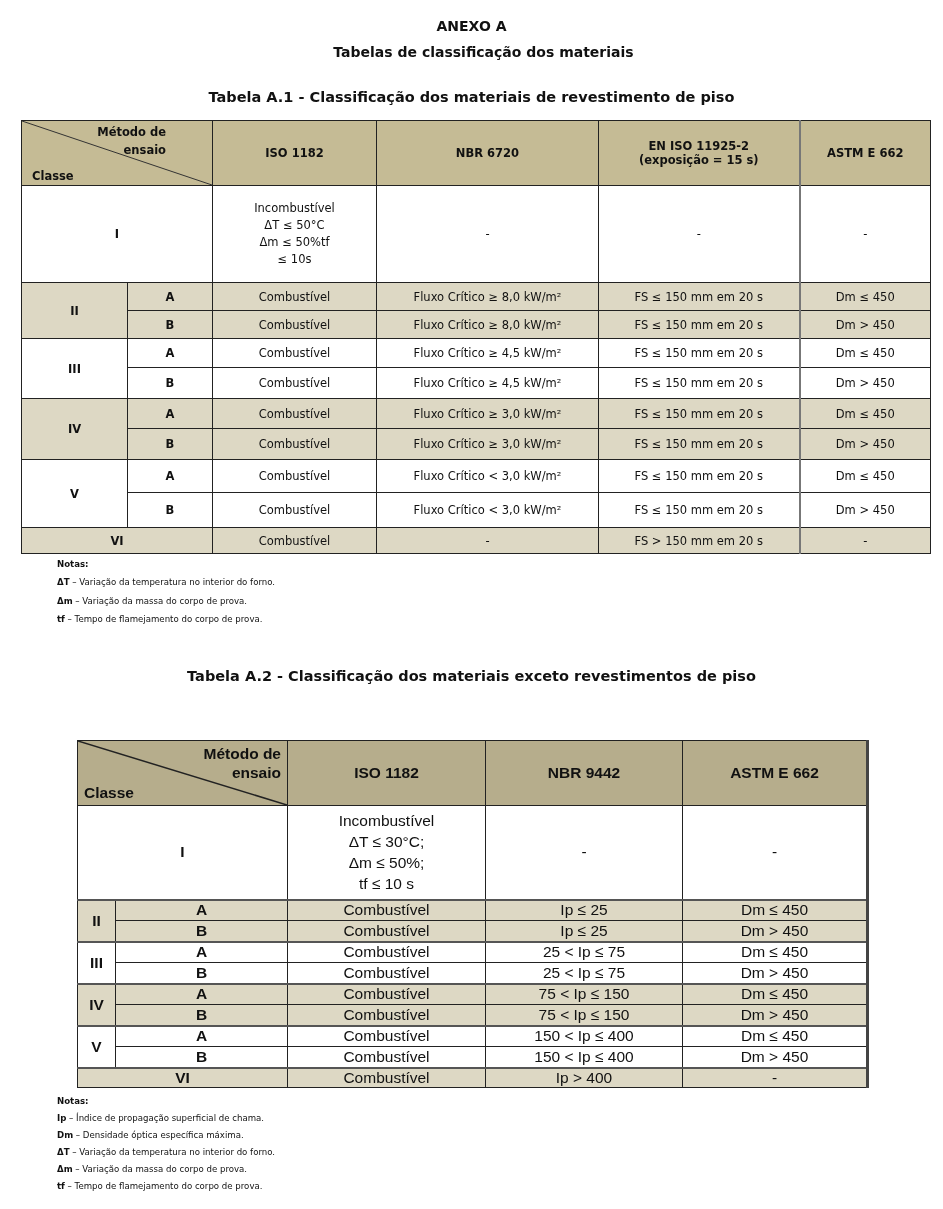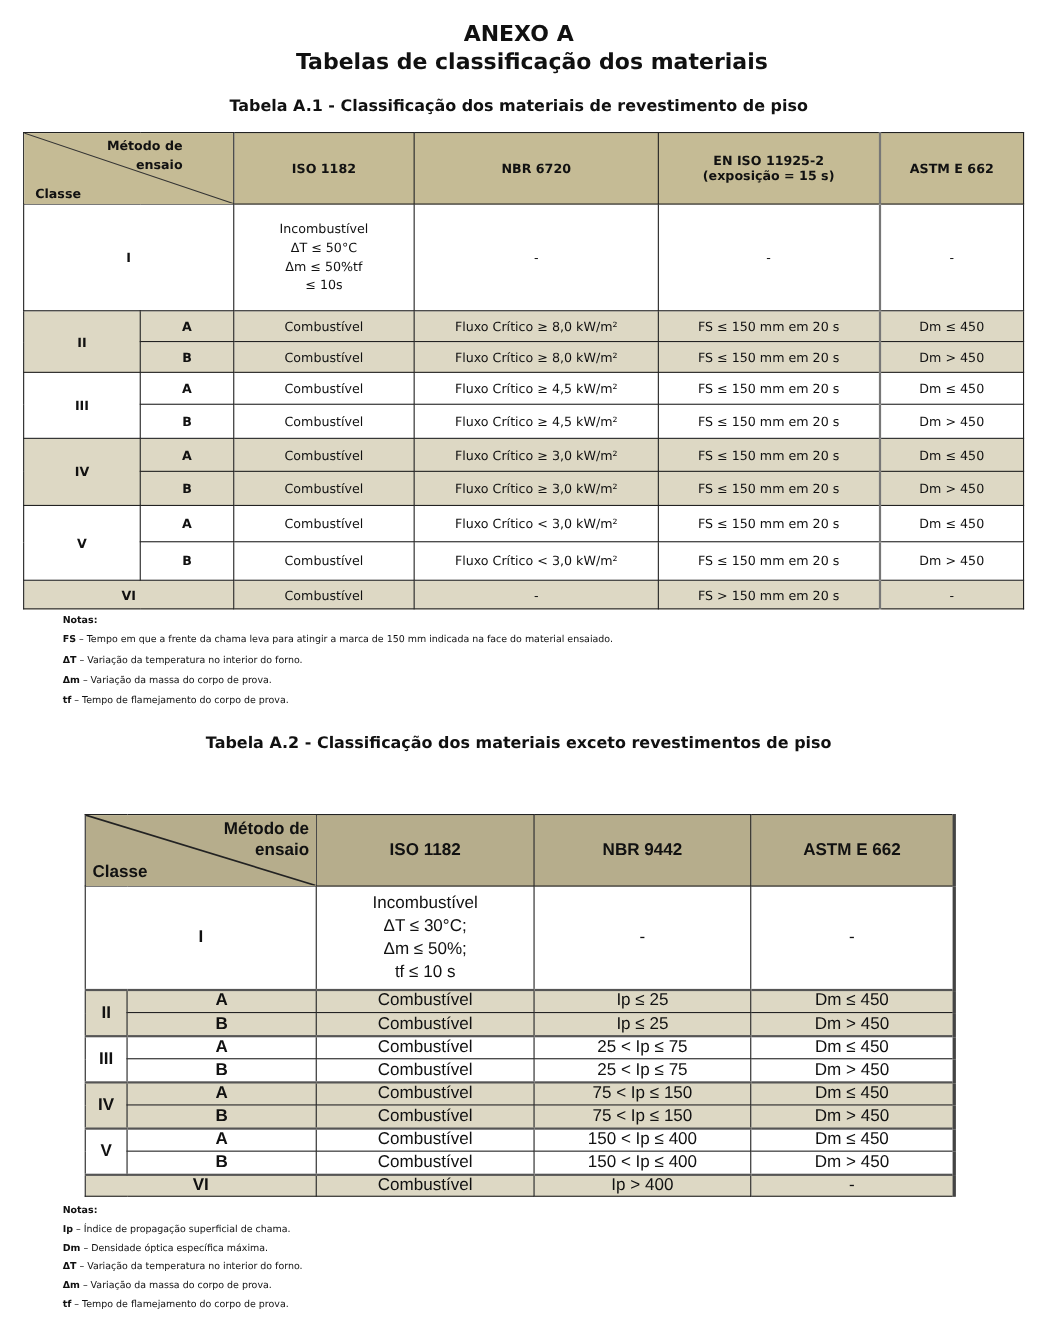--- a/index.html
+++ b/index.html
@@ -1,19 +1,19 @@
 <!DOCTYPE html>
 <html><head>
 <meta charset="utf-8">
 <style>
   html, body { margin: 0; padding: 0; background: #ffffff; }
   body { width: 943px; height: 1209px; position: relative; overflow: hidden;
          font-family: "Liberation Sans", sans-serif; color: #111; }
   .h { position: absolute; left: 0; width: 943px; text-align: center;
-       font-family: "DejaVu Sans", sans-serif; font-weight: bold; font-size: 20px; }
+       font-family: "DejaVu Sans", sans-serif; font-weight: bold; font-size: 14px; }
   .h1 { top: 18px; }
   .h2 { top: 44px; margin-left: 12px; }
   .h3 { top: 89px; font-size: 14.5px; }
   .h4 { top: 668px; font-size: 14.5px; }
 
   table { border-collapse: collapse; position: absolute; table-layout: fixed; }
   td { text-align: center; vertical-align: middle; padding: 0; }
 
   
   #t1 { left: 21px; top: 120px; width: 909px;
@@ -163,21 +163,20 @@
     <td>-</td>
     <td>FS &gt; 150 mm em 20 s</td>
     <td class="vl">-</td>
   </tr>
 </tbody>
   </table>
 
 <div id="n1" class="notes">
   <div class="t">Notas:</div>
   <div id="n1-list">
-      <div><span class="b">FS</span><span> – Tempo em que a frente da chama leva para atingir a marca de 150 mm indicada na face do material ensaiado.</span></div>
       <div><span class="b">ΔT</span><span> – Variação da temperatura no interior do forno.</span></div>
       <div><span class="b">Δm</span><span> – Variação da massa do corpo de prova.</span></div>
       <div><span class="b">tf</span><span> – Tempo de flamejamento do corpo de prova.</span></div>
     </div>
 </div>
 
 <div class="h h4">Tabela A.2 - Classificação dos materiais exceto revestimentos de piso</div>
 
 <table id="t2">
   <colgroup>

